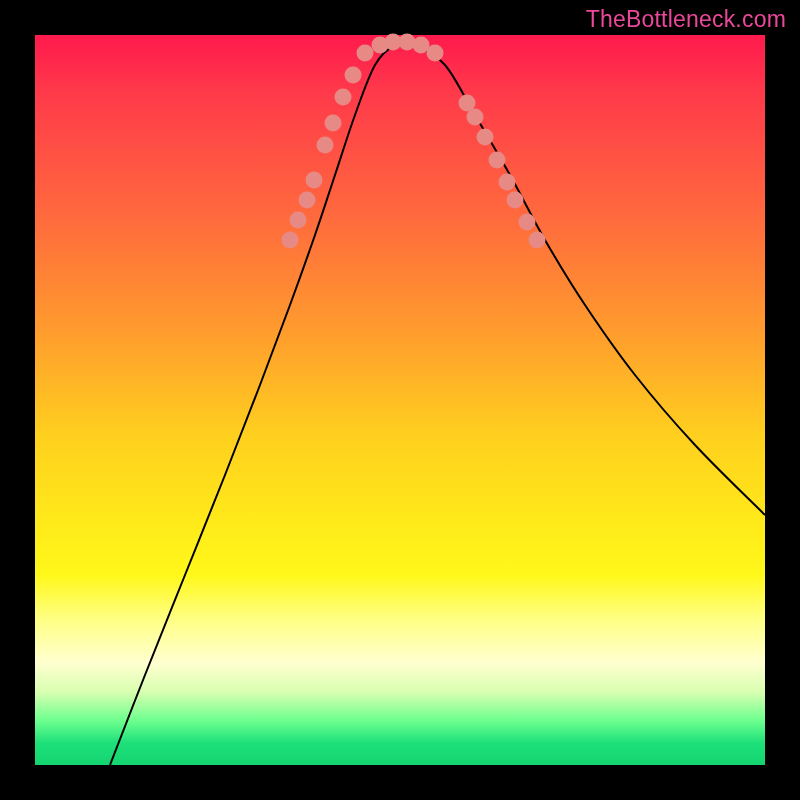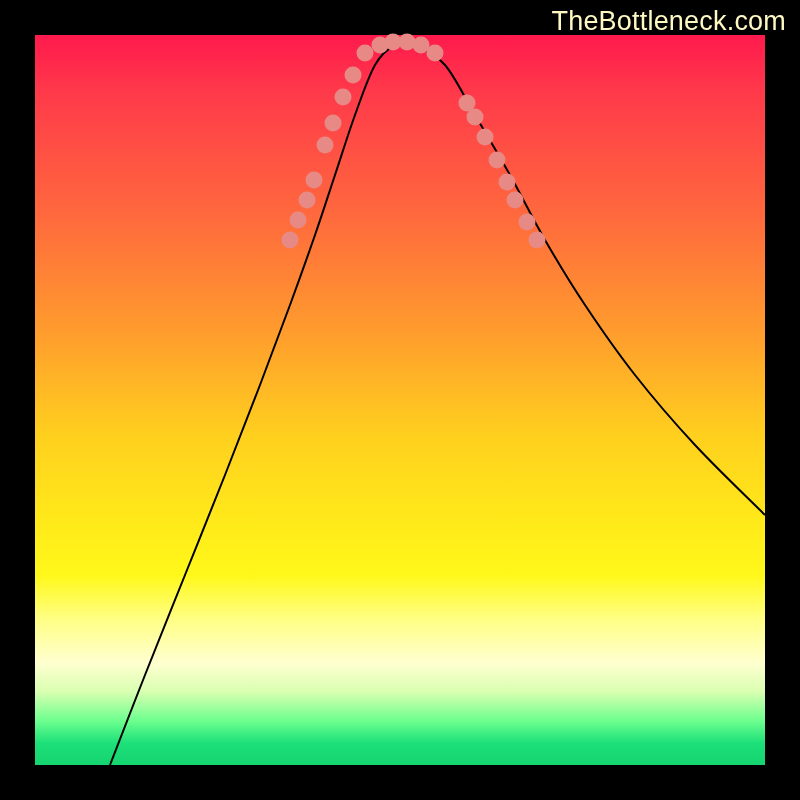--- a/index.html
+++ b/index.html
@@ -40,22 +40,22 @@
       #d8ffb0 90%,
       #6bff8e 94%,
       #1de07a 97%,
       #14d46f 100%
     );
   }
   .watermark {
     position: absolute;
     top: 6px;
     right: 14px;
-    color: #fef9c3;
-    font-size: 27px;
+    color: #ec4899;
+    font-size: 23px;
     font-weight: 500;
     letter-spacing: 0.2px;
     user-select: none;
   }
   svg.curve {
     position: absolute;
     left: 0;
     top: 0;
     width: 730px;
     height: 730px;

